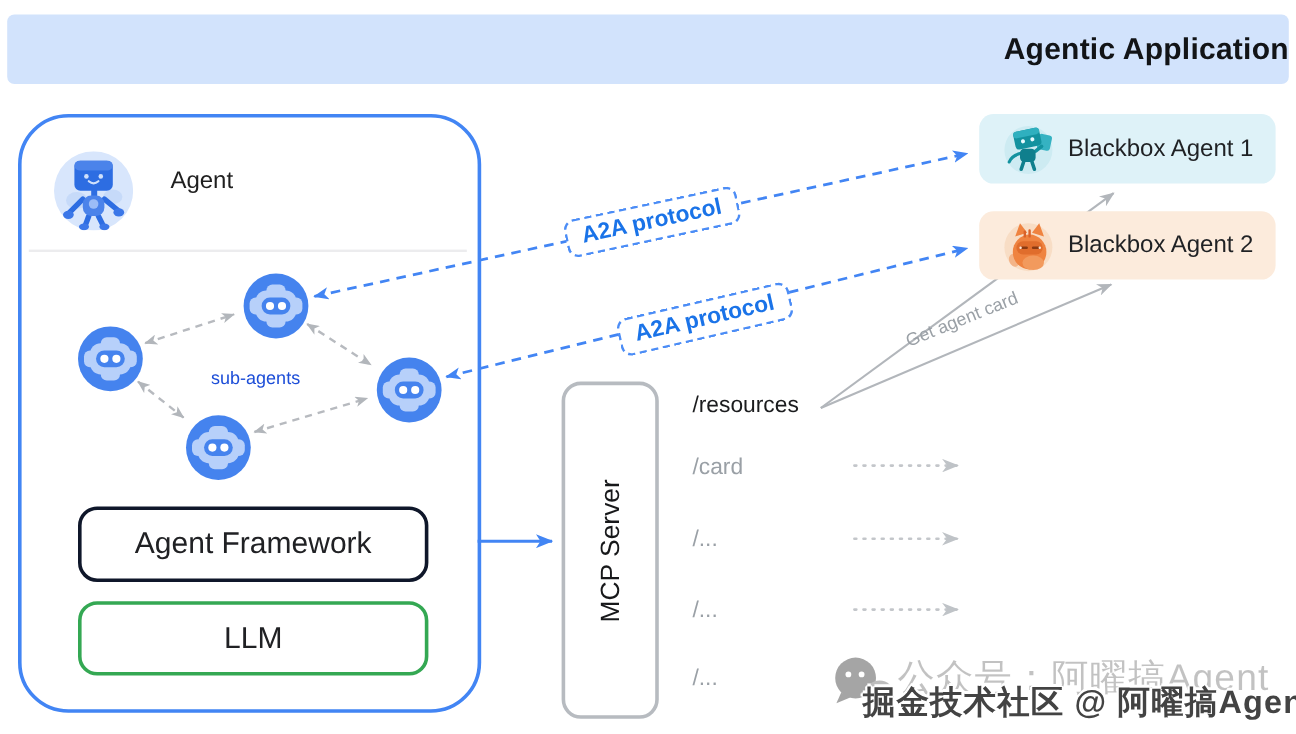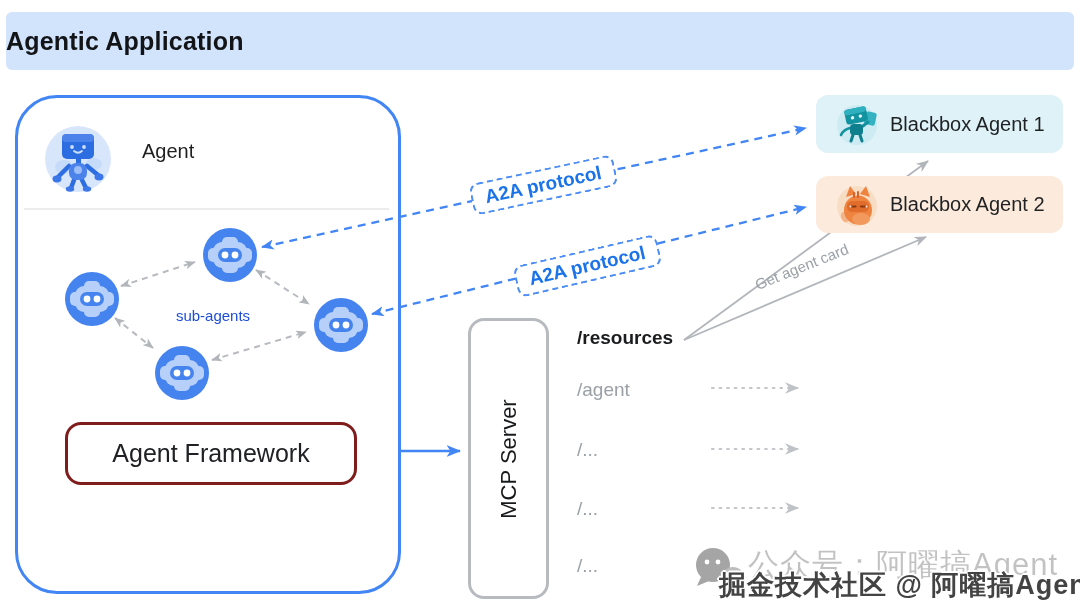--- a/index.html
+++ b/index.html
@@ -3,42 +3,42 @@
 <meta charset="utf-8">
 <style>
   html,body{margin:0;padding:0;background:#ffffff;}
   .stage{
     position:relative;width:1080px;height:612px;overflow:hidden;
     background:#ffffff;font-family:"Liberation Sans", sans-serif;color:#202124;
   }
   
   .header-band{
     position:absolute;left:6px;top:12px;width:1068px;height:58px;
-    background:#d2e3fc;border-radius:6px;display:flex;align-items:center;justify-content:flex-start;z-index:2;
+    background:#d2e3fc;border-radius:6px;display:flex;align-items:center;justify-content:flex-end;z-index:2;
   }
   .header-title{font-size:25px;font-weight:700;color:#121417;letter-spacing:.2px;}
   
   .connector-layer{position:absolute;left:0;top:0;z-index:1;}
   
   .agent-box{
     position:absolute;left:15px;top:95px;width:380px;height:493px;
     border:3px solid #4285f4;border-radius:42px;background:transparent;z-index:2;
   }
   .agent-avatar{position:absolute;left:27px;top:28px;width:66px;height:66px;}
   .agent-title{position:absolute;left:124px;top:42px;font-size:20px;color:#1f1f1f;}
   .agent-divider{position:absolute;left:6px;top:110px;width:365px;height:2px;background:#ececee;}
   .subagent-node{position:absolute;width:56px;height:56px;z-index:3;}
   .node-top{left:184px;top:129px;}
   .node-left{left:46px;top:173px;}
   .node-right{left:295px;top:199px;}
   .node-bottom{left:136px;top:247px;}
   .subagents-label{position:absolute;left:130px;top:209px;width:130px;text-align:center;font-size:15px;color:#1d4ed8;}
   .framework-box{
     position:absolute;left:47px;top:324px;width:286px;height:57px;
-    border:3px solid #7f1d1d;border-radius:16px;display:flex;align-items:center;justify-content:center;
+    border:3px solid #0f172a;border-radius:16px;display:flex;align-items:center;justify-content:center;
     font-size:25px;color:#202124;background:#fff;
   }
   .llm-box{
     position:absolute;left:47px;top:403px;width:286px;height:56px;
     border:3px solid #34a853;border-radius:16px;display:flex;align-items:center;justify-content:center;
     font-size:25px;color:#202124;background:#fff;
   }
   
   .mcp-box{
     position:absolute;left:468px;top:318px;width:75px;height:275px;
@@ -58,21 +58,21 @@
     padding:3px 12px;font-size:19px;font-weight:700;color:#1a73e8;white-space:nowrap;
   }
   .a2a-1{left:470px;top:169px;transform:rotate(-12deg);}
   .a2a-2{left:514px;top:250px;transform:rotate(-13deg);}
   .get-card-label{
     position:absolute;left:752px;top:258px;z-index:3;font-size:15px;color:#9aa0a6;
     transform:rotate(-22deg);white-space:nowrap;
   }
   
   .endpoint{position:absolute;left:577px;font-size:19px;line-height:22px;white-space:nowrap;z-index:2;}
-  .endpoint-strong{color:#1b1c1e;font-weight:700;}
+  .endpoint-strong{color:#1b1c1e;font-weight:400;}
   .endpoint-dim{color:#9aa0a6;}
   .ep-0{top:327px;}
   .ep-1{top:379px;}
   .ep-2{top:439px;}
   .ep-3{top:498px;}
   .ep-4{top:555px;}
   
   .watermark{position:absolute;left:0;top:0;width:860px;height:612px;z-index:9;pointer-events:none;}
   .wechat-icon{position:absolute;left:692px;top:545px;width:56px;height:52px;}
   .wm-gray{
@@ -212,20 +212,23 @@
       </g>
       <rect x="16" y="21" width="24" height="14" rx="7" fill="#4583ee"></rect>
       <circle cx="23" cy="28" r="3.4" fill="#fff"></circle>
         <circle cx="33" cy="28" r="3.4" fill="#fff"></circle>
     </svg>
     <span class="subagents-label">sub-agents</span>
 
     <div class="framework-box">
       <span>Agent Framework</span>
     </div>
+    <div class="llm-box">
+      <span>LLM</span>
+    </div>
   </div>
 
   <div class="mcp-box">
     <span class="mcp-label">MCP Server</span>
   </div>
 
   <div class="pill pill-1">
     <svg class="pill-icon" viewBox="0 0 46 46">
       <circle cx="23" cy="24" r="20" fill="#cdebf2"></circle>
       <rect x="31" y="11" width="11" height="13" rx="2.5" fill="#35b2c2" transform="rotate(12 36 17)"></rect>
@@ -259,21 +262,21 @@
         <circle cx="32.5" cy="24.5" r="1" fill="#ffe9da"></circle>
     </svg>
     <span class="pill-label">Blackbox Agent 2</span>
   </div>
 
   <div class="a2a-label a2a-1">A2A protocol</div>
   <div class="a2a-label a2a-2">A2A protocol</div>
   <div class="get-card-label">Get agent card</div>
 
   <div class="endpoint endpoint-strong ep-0">/resources</div>
-  <div class="endpoint endpoint-dim ep-1">/agent</div>
+  <div class="endpoint endpoint-dim ep-1">/card</div>
   <div class="endpoint endpoint-dim ep-2">/...</div>
   <div class="endpoint endpoint-dim ep-3">/...</div>
   <div class="endpoint endpoint-dim ep-4">/...</div>
 
   <div class="watermark">
     <svg class="wechat-icon" viewBox="0 0 56 52">
       <circle cx="21" cy="20" r="17" fill="#a5a5a5"></circle>
       <path d="M9,32 L5,41 L17,36 Z" fill="#a5a5a5"></path>
       <circle cx="15" cy="17" r="2.4" fill="#fff"></circle>
         <circle cx="26" cy="17" r="2.4" fill="#fff"></circle>

